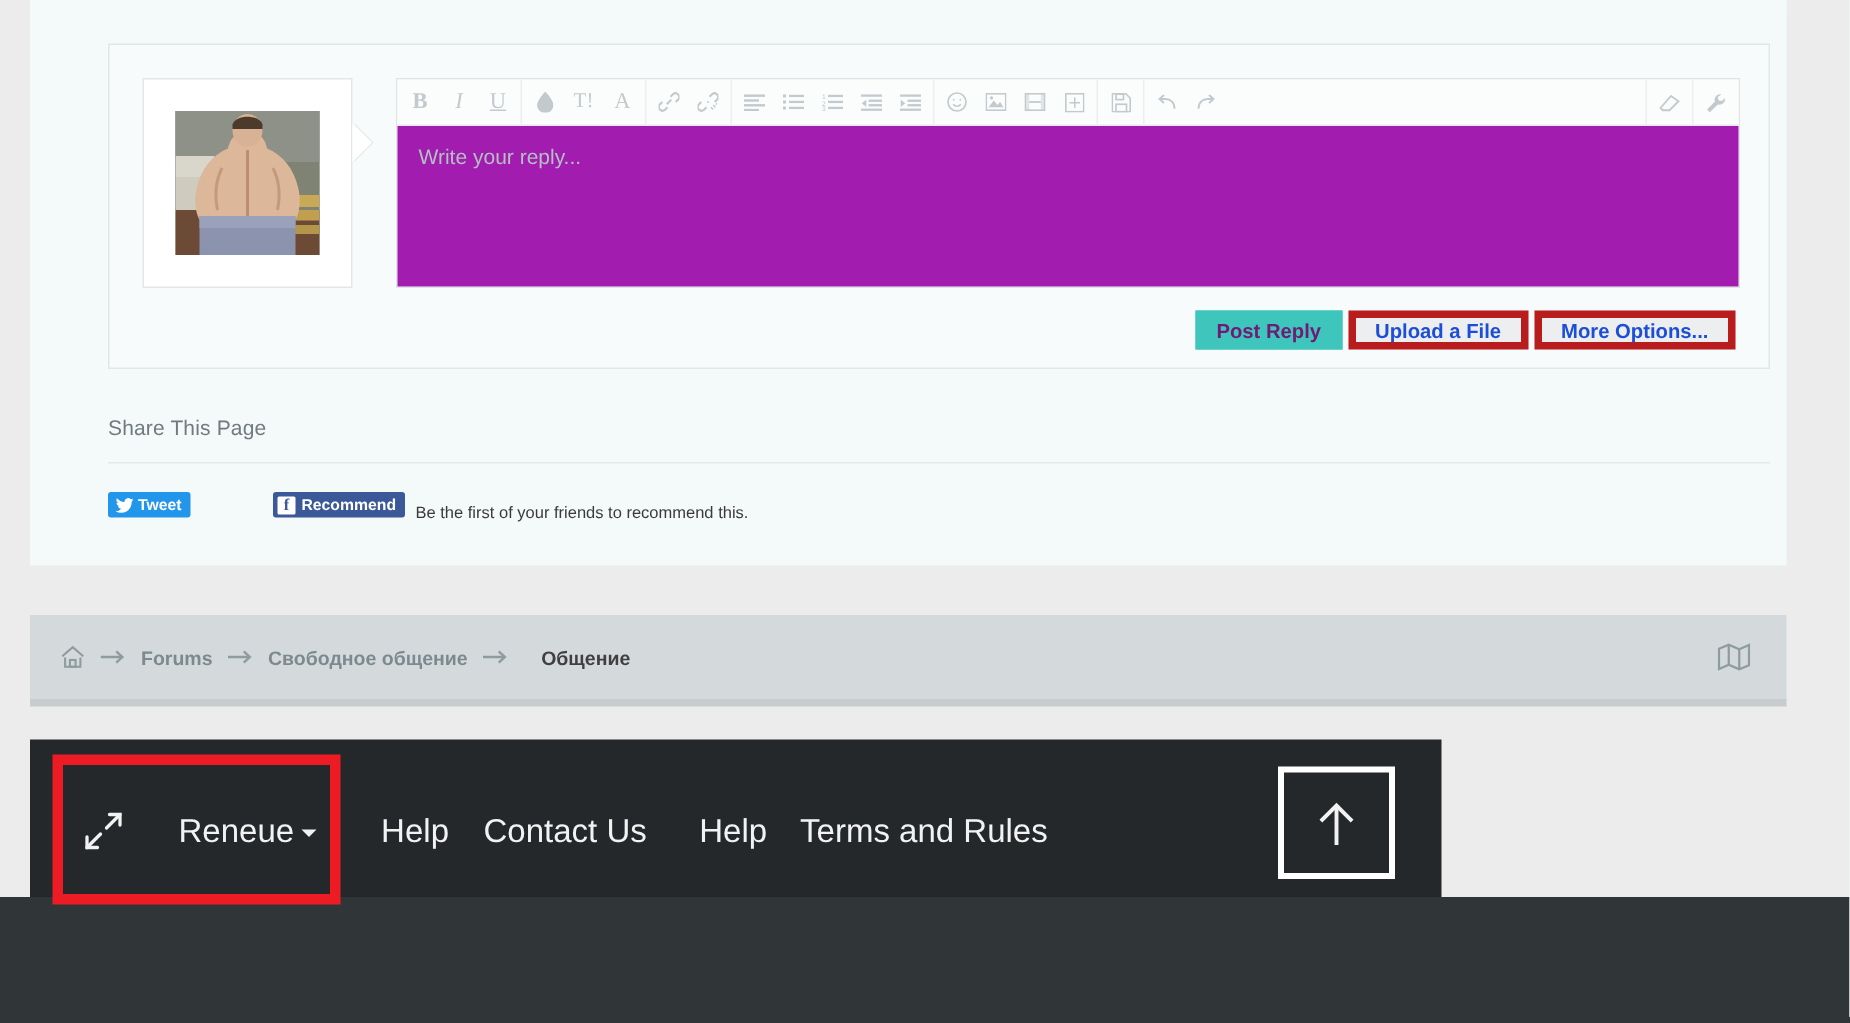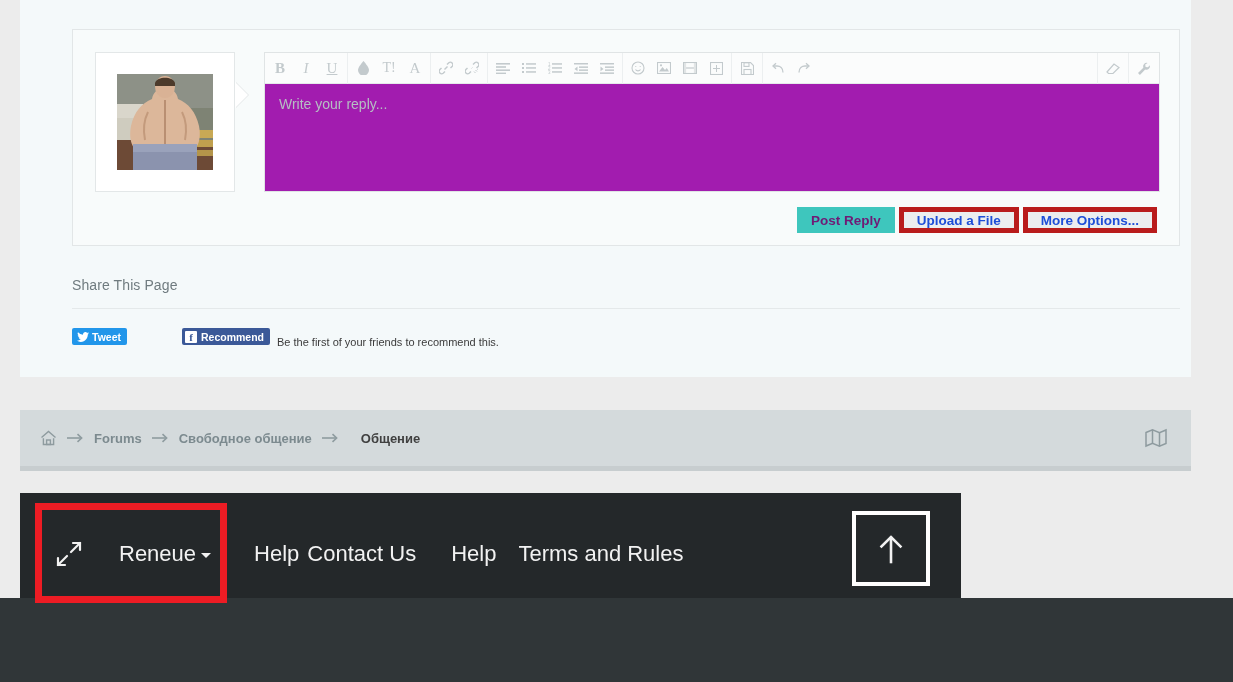--- a/index.html
+++ b/index.html
@@ -421,21 +421,21 @@
           <path d="M25 3 L16 12"></path>
             <path d="M18 3 H25 V10"></path>
           <path d="M3 25 L12 16"></path>
             <path d="M10 25 H3 V18"></path>
         </svg>
       </div>
       <div class="fn-item" style="margin-left:19px;">
         <span>Reneue</span><i class="caret"></i>
       </div>
       <div class="fn-item" style="margin-left:43px;">Help</div>
-      <div class="fn-item" style="margin-left:8px;">Contact Us</div>
+      <div class="fn-item" style="margin-left:23px;">Contact Us</div>
       <div class="fn-item" style="margin-left:35px;">Help</div>
       <div class="fn-item" style="margin-left:22px;">Terms and Rules</div>
     </div>
     <div class="totop">
       <svg width="26" height="32" viewBox="0 0 26 32" fill="none" stroke="#f2f2f2" stroke-width="2.6" stroke-linecap="square">
         <path d="M13 29 V5"></path>
           <path d="M3.5 13.5 L13 4 L22.5 13.5"></path>
       </svg>
     </div>
   </div>

